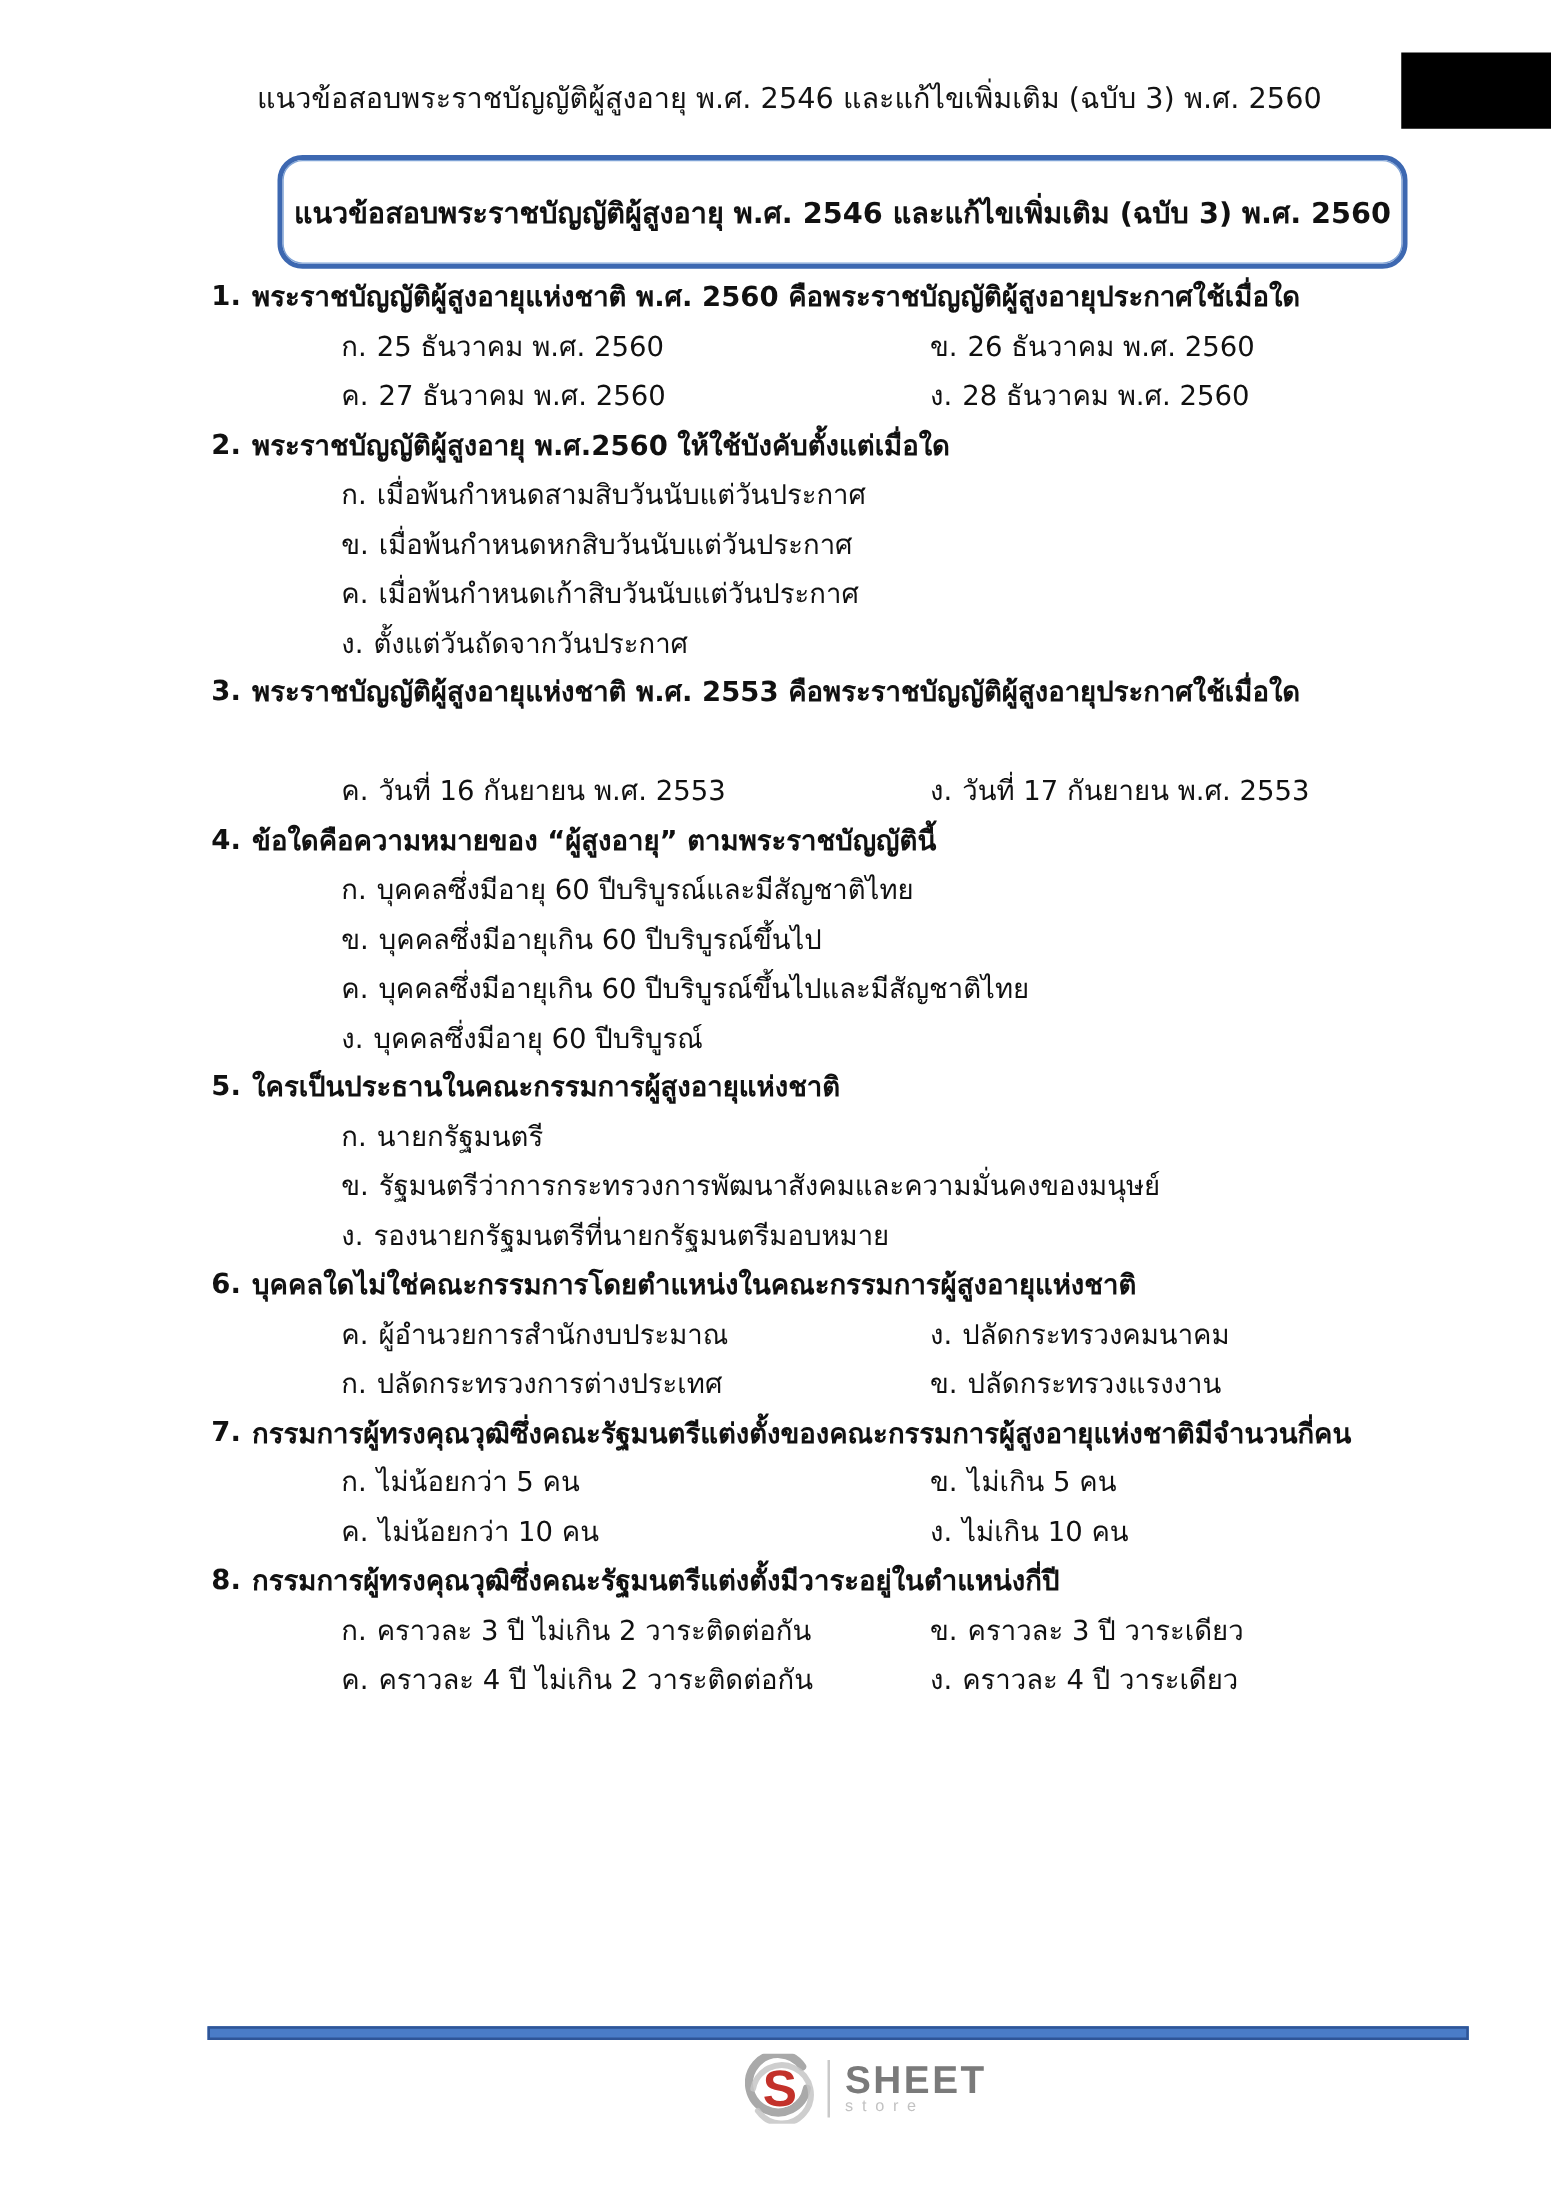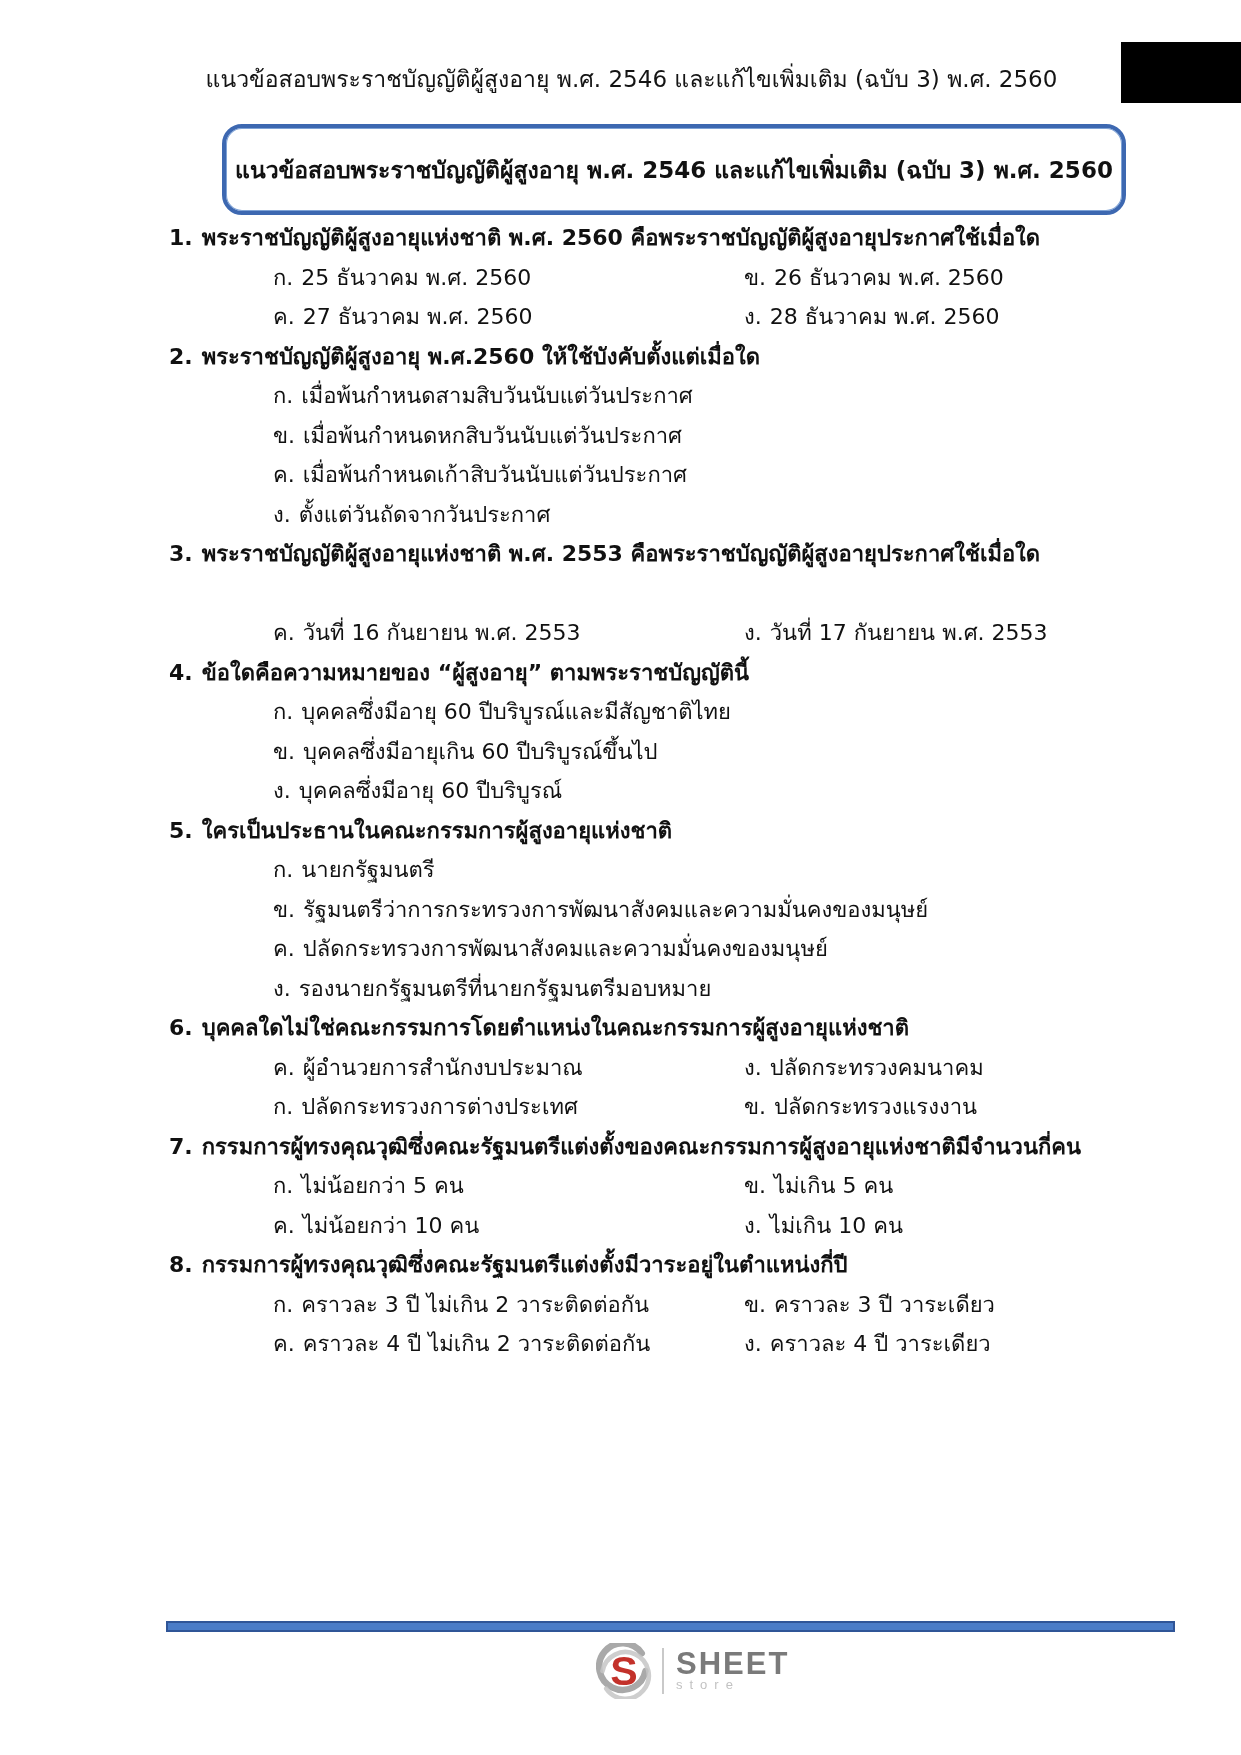--- a/index.html
+++ b/index.html
@@ -195,36 +195,36 @@
           <span class="q-num">4.</span>
           <span>ข้อใดคือความหมายของ “ผู้สูงอายุ” ตามพระราชบัญญัตินี้</span>
         </div>
         <div class="line">
           <div class="choice"><span class="c-label">ก.</span><span>บุคคลซึ่งมีอายุ 60 ปีบริบูรณ์และมีสัญชาติไทย</span></div>
         </div>
         <div class="line">
           <div class="choice"><span class="c-label">ข.</span><span>บุคคลซึ่งมีอายุเกิน 60 ปีบริบูรณ์ขึ้นไป</span></div>
         </div>
         <div class="line">
+          <div class="choice"><span class="c-label">ค.</span><span>บุคคลซึ่งมีอายุเกิน 60 ปีบริบูรณ์ขึ้นไปและมีสัญชาติไทย</span></div>
+        </div>
+        <div class="line">
           <div class="choice"><span class="c-label">ง.</span><span>บุคคลซึ่งมีอายุ 60 ปีบริบูรณ์</span></div>
         </div>
       </div>
       <div>
         <div class="line q-title">
           <span class="q-num">5.</span>
           <span>ใครเป็นประธานในคณะกรรมการผู้สูงอายุแห่งชาติ</span>
         </div>
         <div class="line">
           <div class="choice"><span class="c-label">ก.</span><span>นายกรัฐมนตรี</span></div>
         </div>
         <div class="line">
           <div class="choice"><span class="c-label">ข.</span><span>รัฐมนตรีว่าการกระทรวงการพัฒนาสังคมและความมั่นคงของมนุษย์</span></div>
-        </div>
-        <div class="line">
-          <div class="choice"><span class="c-label">ค.</span><span>ปลัดกระทรวงการพัฒนาสังคมและความมั่นคงของมนุษย์</span></div>
         </div>
         <div class="line">
           <div class="choice"><span class="c-label">ง.</span><span>รองนายกรัฐมนตรีที่นายกรัฐมนตรีมอบหมาย</span></div>
         </div>
       </div>
       <div>
         <div class="line q-title">
           <span class="q-num">6.</span>
           <span>บุคคลใดไม่ใช่คณะกรรมการโดยตำแหน่งในคณะกรรมการผู้สูงอายุแห่งชาติ</span>
         </div>

